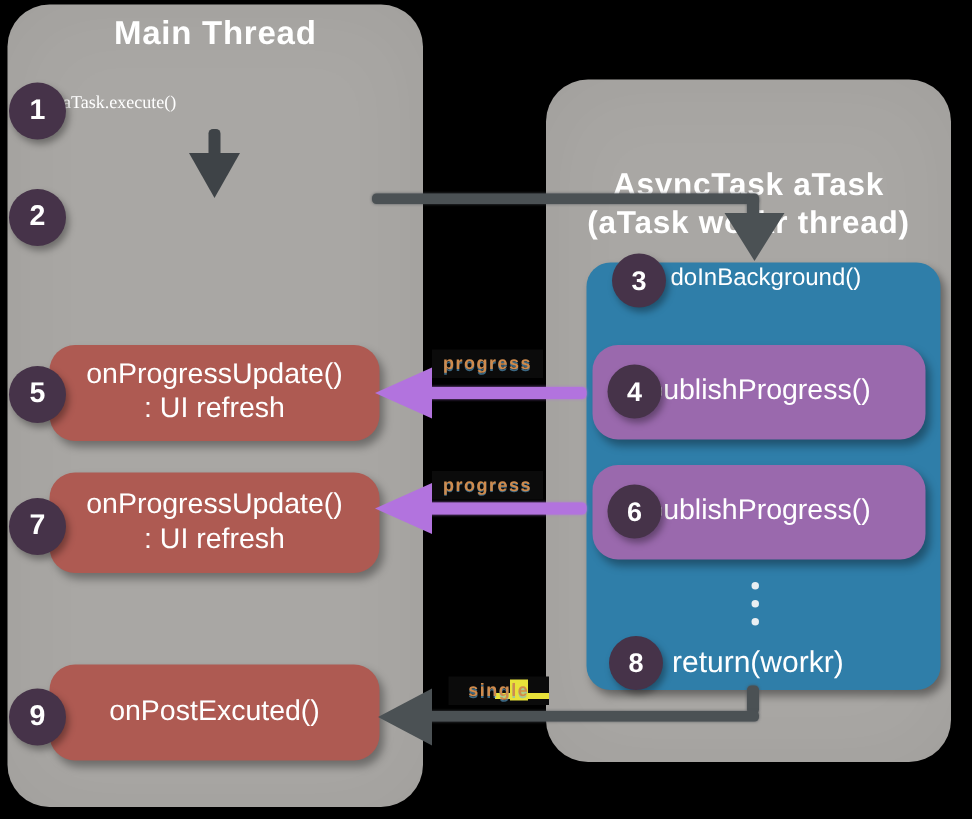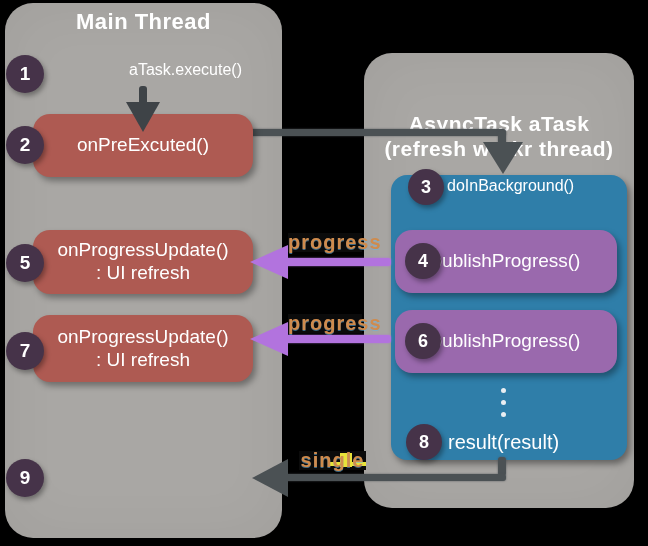--- a/index.html
+++ b/index.html
@@ -46,21 +46,21 @@
   .c5 { left:6px;  top:244px; }
   .c7 { left:6px;  top:332px; }
   .c9 { left:6px;  top:459px; }
   .c3 { left:408px; top:169px; }
   .c4 { left:405px; top:243px; }
   .c6 { left:405px; top:323px; }
   .c8 { left:406px; top:424px; }
 
   
   .free-text { position:absolute; color:#fff; z-index:3; }
-  .t-exec   { left:42px;  top:61px;  width:200px; text-align:right; font-size:16px; }
+  .t-exec   { left:42px;  top:61px;  width:200px; text-align:left; font-size:12px;font-family:Liberation Serif, serif; }
   .t-doin   { left:447px; top:177px; font-size:16px; }
   .t-return { left:448px; top:431px; font-size:20px; }
 
   
   .bar { position:absolute; border-radius:3px; }
   .gray-bar   { background:#4b5154; box-shadow:0 0 2px rgba(75,81,84,0.9); }
   .purple-bar { background:#b273de; box-shadow:0 0 2px rgba(178,115,222,0.9); }
   .exec-shaft { left:139px; top:86px;  width:8px;  height:20px; background:#3e4347; z-index:5; }
   .top-hbar   { left:248px; top:129px; width:258px; height:7px; z-index:3; }
   .top-vbar   { left:498px; top:131px; width:8px;  height:14px; z-index:3; }
@@ -75,21 +75,21 @@
   .tri-doin   { left:483px; top:142px; border-left:20px solid transparent;
                 border-right:20px solid transparent; border-top:32px solid #4b5154; z-index:3; }
   .tri-result { left:252px; top:459px; border-top:19px solid transparent;
                 border-bottom:19px solid transparent; border-right:36px solid #4b5154; z-index:5; }
   .tri-prog1  { left:250px; top:245px; border-top:17px solid transparent;
                 border-bottom:17px solid transparent; border-right:38px solid #b273de; z-index:5; }
   .tri-prog2  { left:250px; top:322px; border-top:17px solid transparent;
                 border-bottom:17px solid transparent; border-right:38px solid #b273de; z-index:5; }
 
   
-  .badge { position:absolute; background:#0b0b0b; color:#cf8b4d; font-size:20px;
+  .badge { position:absolute; background:#0b0b0b; color:#cf8b4d; font-size:12px;
            font-weight:bold; letter-spacing:1px; text-align:center; line-height:19px;
            z-index:6; text-shadow:0 1px 0 rgba(100,180,230,0.55); }
   .badge-prog1  { left:288px; top:233px; width:74px; height:19px; }
   .badge-prog2  { left:288px; top:314px; width:74px; height:19px; }
   .badge-result { left:299px; top:451px; width:67px; height:19px; }
   .badge-result .txt { position:relative; z-index:2; }
   .yellow-block { position:absolute; left:41px; top:2px; width:12px; height:14px;
                   background:#e8e23a; z-index:1; }
   .yellow-bar   { position:absolute; left:31px; top:11px; width:36px; height:4px;
                   background:#e8e23a; z-index:1; }
@@ -102,35 +102,32 @@
 <body>
 
 <div class="stage">
 
   <div class="panel panel-main">
     <div class="panel-title pt-main">Main Thread</div>
   </div>
 
   <div class="panel panel-async">
     <div class="panel-title pt-a1">AsyncTask aTask</div>
-    <div class="panel-title pt-a2">(refresh workr thread)</div>
+    <div class="panel-title pt-a2">(aTask workr thread)</div>
   </div>
 
   <div class="blue-panel"></div>
 
   <div class="circle c38 c1">
     <span>1</span>
   </div>
   <div class="free-text t-exec">aTask.execute()</div>
   <div class="bar exec-shaft"></div>
   <div class="tri tri-exec"></div>
 
-  <div class="box red box-pre">
-    <span>onPreExcuted()</span>
-  </div>
   <div class="circle c38 c2">
     <span>2</span>
   </div>
 
   <div class="bar gray-bar top-hbar"></div>
   <div class="bar gray-bar top-vbar"></div>
   <div class="tri tri-doin"></div>
 
   <div class="circle c36 c3">
     <span>3</span>
@@ -181,28 +178,31 @@
 
   <div class="dots">
     <div class="dot"></div>
     <div class="dot"></div>
     <div class="dot"></div>
   </div>
 
   <div class="circle c36 c8">
     <span>8</span>
   </div>
-  <div class="free-text t-return">result(result)</div>
+  <div class="free-text t-return">return(workr)</div>
 
   <div class="bar gray-bar res-vbar"></div>
   <div class="bar gray-bar res-hbar"></div>
   <div class="tri tri-result"></div>
   <div class="badge badge-result">
     <div class="yellow-block"></div>
     <div class="yellow-bar"></div>
     <span class="txt">single</span>
   </div>
 
+  <div class="box red box-post">
+    <span>onPostExcuted()</span>
+  </div>
   <div class="circle c38 c9">
     <span>9</span>
   </div>
 
 </div>
 
 </body></html>

